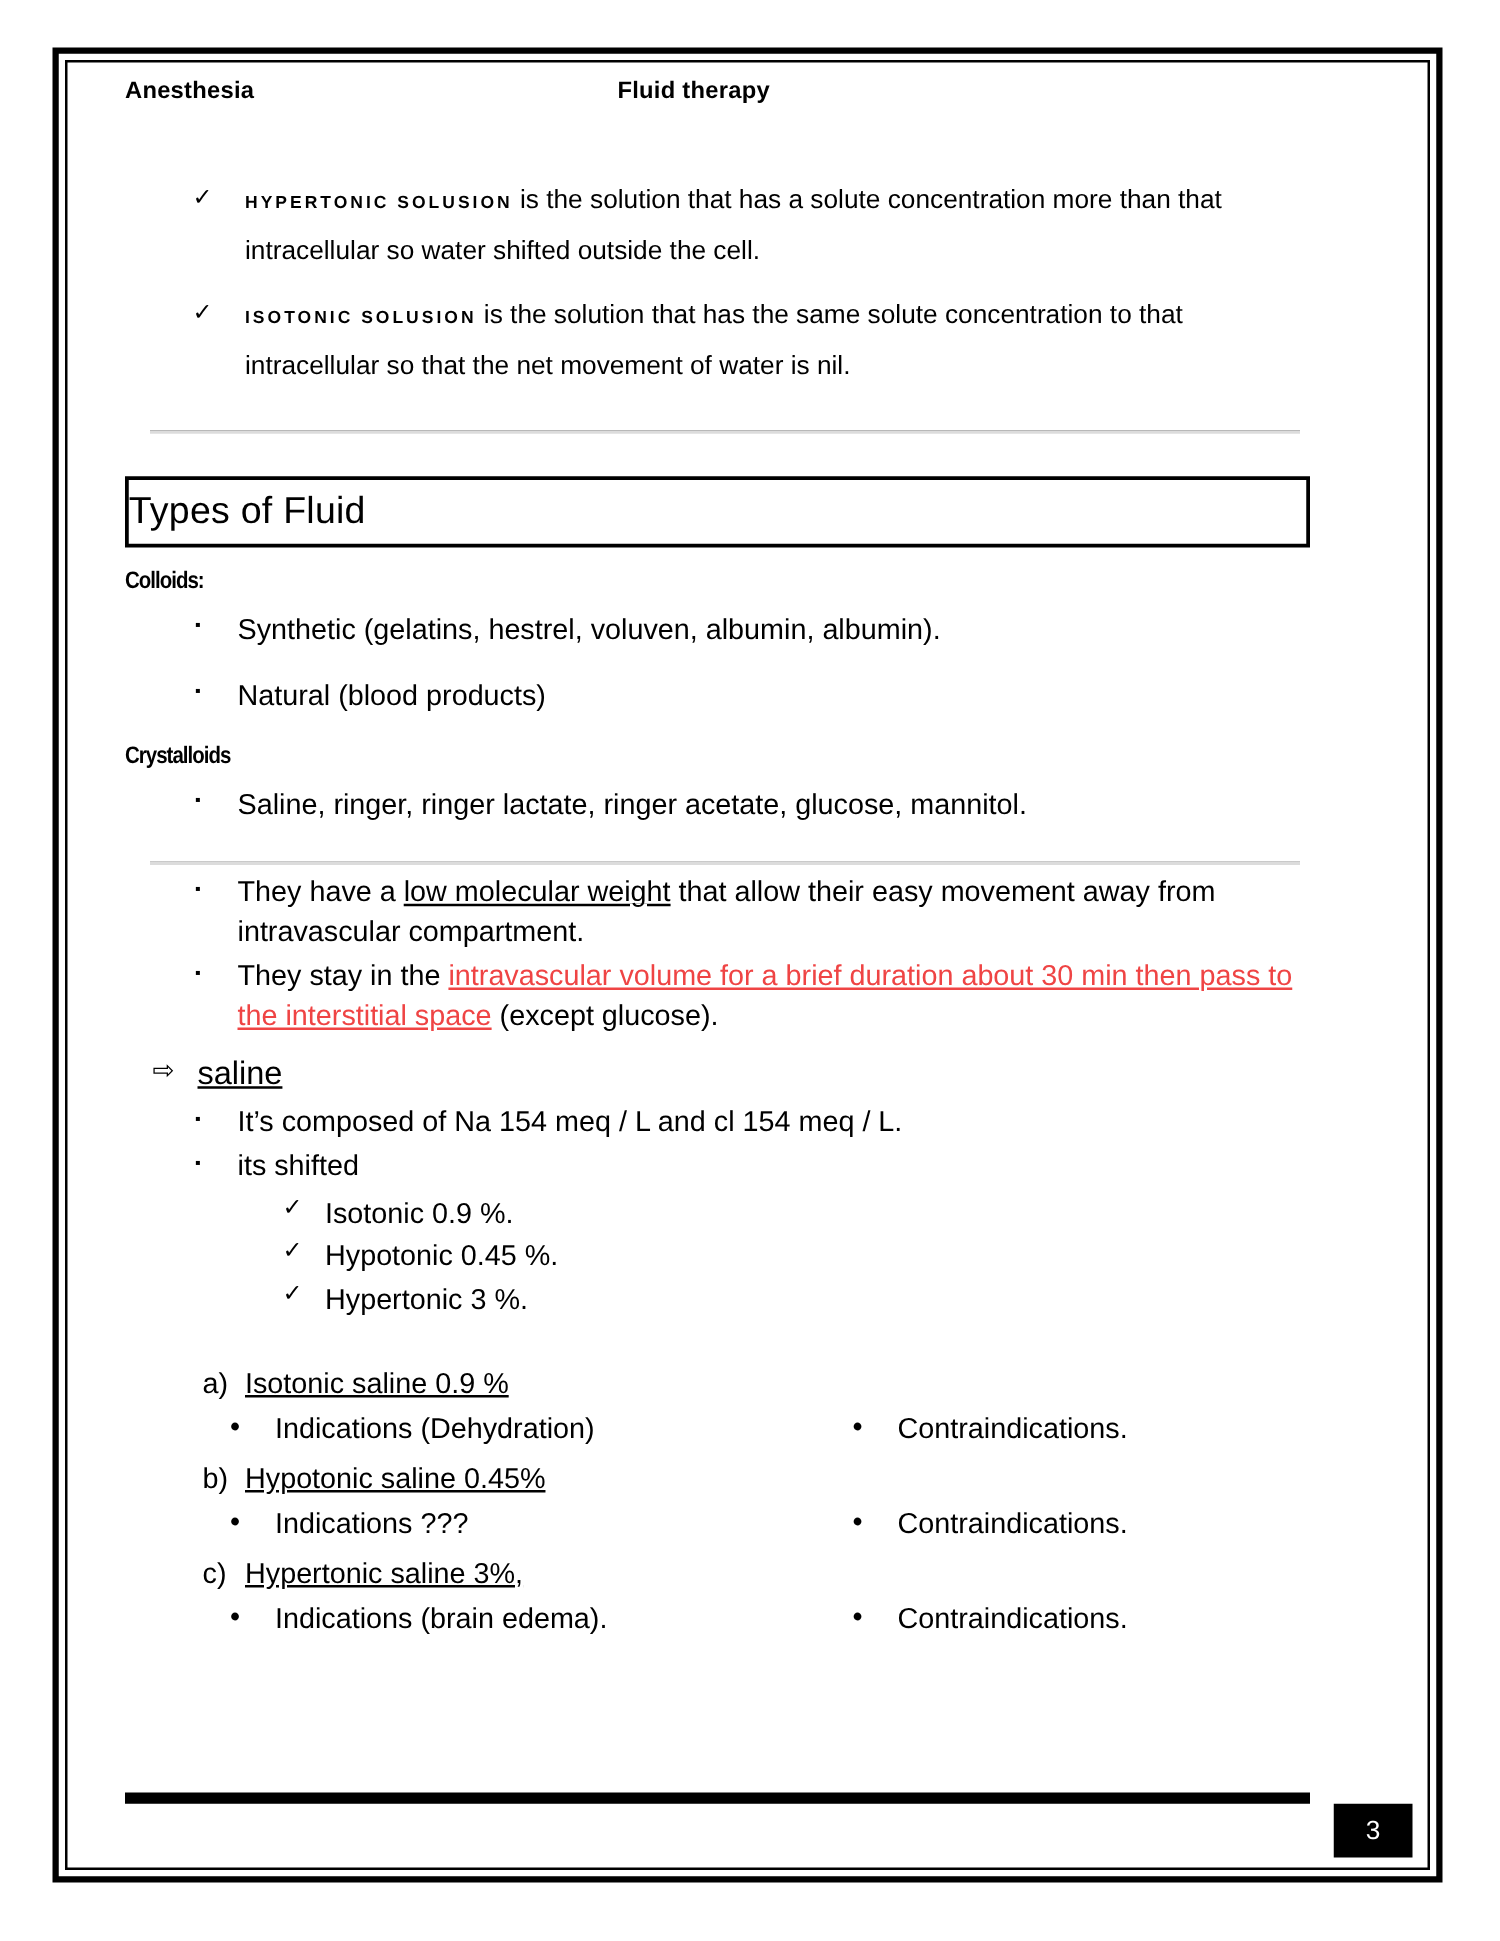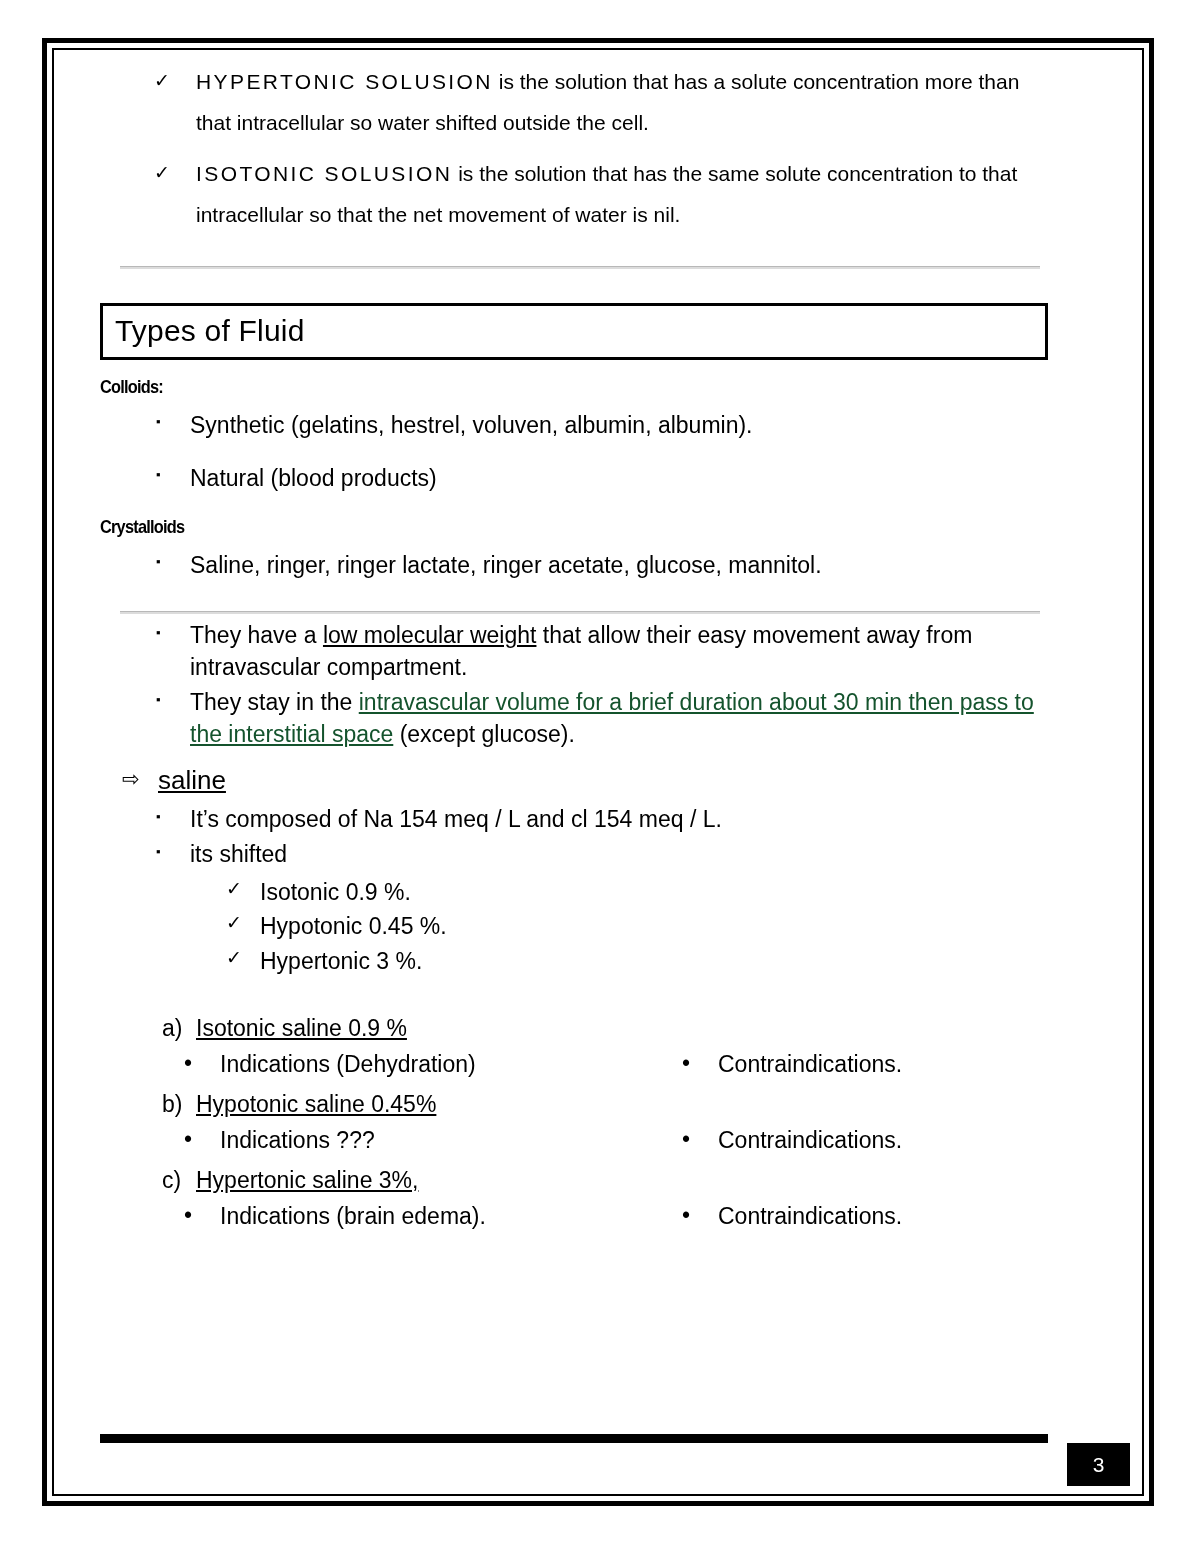--- a/index.html
+++ b/index.html
@@ -77,39 +77,39 @@
     padding-left: 42px;
     margin-bottom: 10px;
     font-size: 21px;
     line-height: 1.95;
   }
   .check-list > .li .marker {
     font-size: 19px;
     line-height: 1.95;
   }
   .lead {
-    font-weight: normal;
+    font-weight: bold;
     letter-spacing: 2.4px;
-    font-size: 21px;
+    font-size: 14px;
   }
 
   
   .rule-light {
     height: 3px;
     background: linear-gradient(to bottom, #b8b8b8 0 1px, #dcdcdc 1px 3px);
     margin: 30px 0 0 20px;
     width: 920px;
   }
 
   
   .section-box {
     border: 3px solid #000;
     box-sizing: border-box;
     width: 948px;
-    padding: 6px 12px 8px 12px;
+    padding: 6px 12px 8px 0;
     margin-top: 34px;
   }
   .section-box .section-title {
     font-size: 30px;
     line-height: 1.25;
     letter-spacing: 0.2px;
   }
   .section-box.lettered .section-title .sec-letter { margin-right: 7px; }
 
   
@@ -201,21 +201,21 @@
     left: 0;
     top: 0;
     font-size: 23px;
     line-height: 1.42;
   }
   .dot-cell.col-left { width: 462px; flex: none; margin-left: 22px; }
   .dot-cell.col-right { flex: none; }
 
   
   .link {
-    color: #14532d;
+    color: #ef4444;
     text-decoration: underline;
   }
   .ul-plain { text-decoration: underline; }
 
   
   .footer-rule {
     position: absolute;
     left: 100px;
     top: 1434px;
     width: 948px;
@@ -238,20 +238,24 @@
 </style>
 </head>
 <body>
 
 <div class="page-frame">
   <div class="page-frame-inner"></div>
 </div>
 
 <div class="content">
 
+  <div class="doc-header">
+    <span class="subject">Anesthesia</span>
+    <span class="topic">Fluid therapy</span>
+  </div>
 
   <ul class="check-list">
     <li class="li">
       <span class="marker">✓</span>
       <span class="body"><span class="lead">HYPERTONIC SOLUSION</span><span> is the solution that has a solute concentration more than that intracellular so water shifted outside the cell.</span></span>
     </li>
     <li class="li">
       <span class="marker">✓</span>
       <span class="body"><span class="lead">ISOTONIC SOLUSION</span><span> is the solution that has the same solute concentration to that intracellular so that the net movement of water is nil.</span></span>
     </li>

